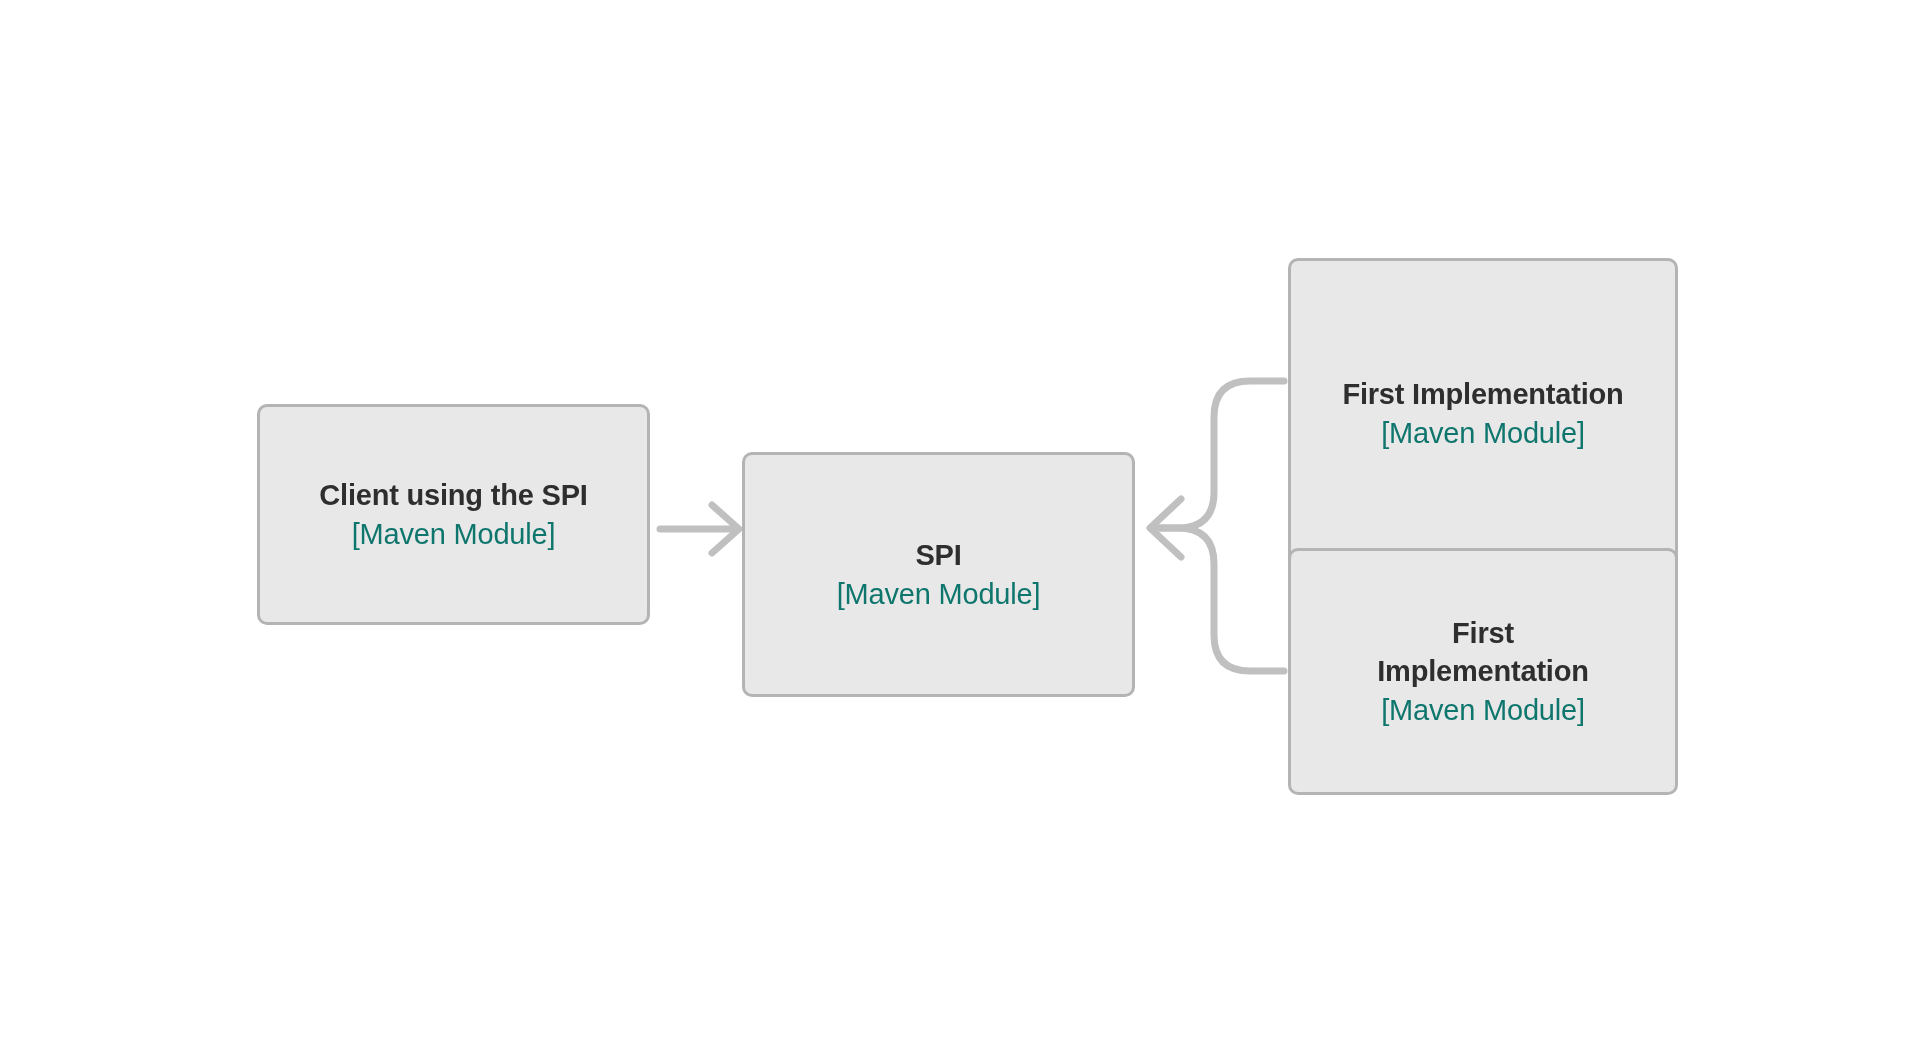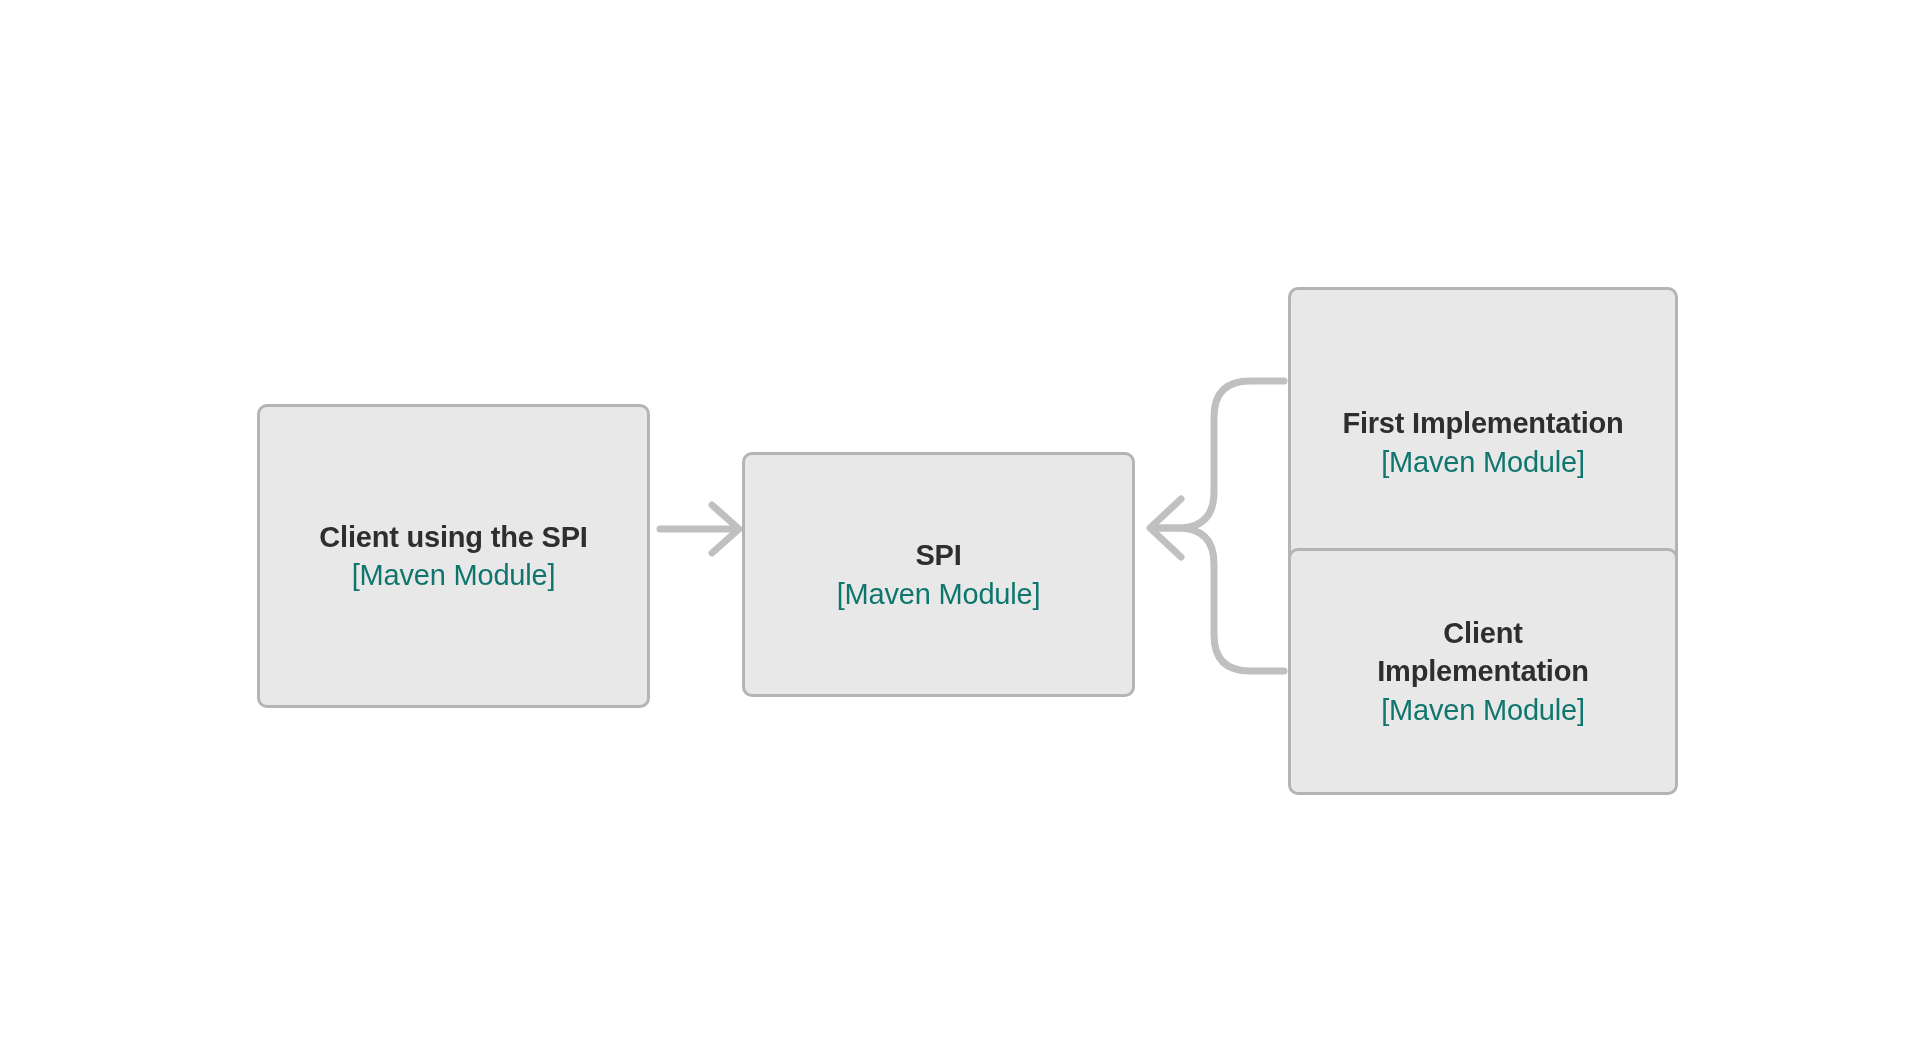--- a/index.html
+++ b/index.html
@@ -51,35 +51,34 @@
     font-weight: normal;
     color: #0f766e;
     line-height: 1.32;
     letter-spacing: -0.2px;
   }
   
   #node-client {
     left: 257px;
     top: 404px;
     width: 393px;
-    height: 304px;
+    height: 221px;
   }
   #node-spi {
     left: 742px;
     top: 404px;
     width: 393px;
     height: 245px;
     margin-top: 48px;
   }
   #node-impl-first {
     left: 1288px;
     top: 258px;
     width: 390px;
     height: 311px;
-    margin-top: 29px;
   }
   #node-impl-second {
     left: 1288px;
     top: 548px;
     width: 390px;
     height: 247px;
   }
 </style>
 </head>
 <body>
@@ -115,18 +114,18 @@
     <div class="node-title">SPI</div>
     <div class="node-subtitle">[Maven Module]</div>
   </div>
 
   <div class="node" id="node-impl-first">
     <div class="node-title">First Implementation</div>
     <div class="node-subtitle">[Maven Module]</div>
   </div>
 
   <div class="node" id="node-impl-second">
-    <div class="node-title">Client</div>
+    <div class="node-title">First</div>
     <div class="node-title">Implementation</div>
     <div class="node-subtitle">[Maven Module]</div>
   </div>
 
 </div>
 
 </body></html>

